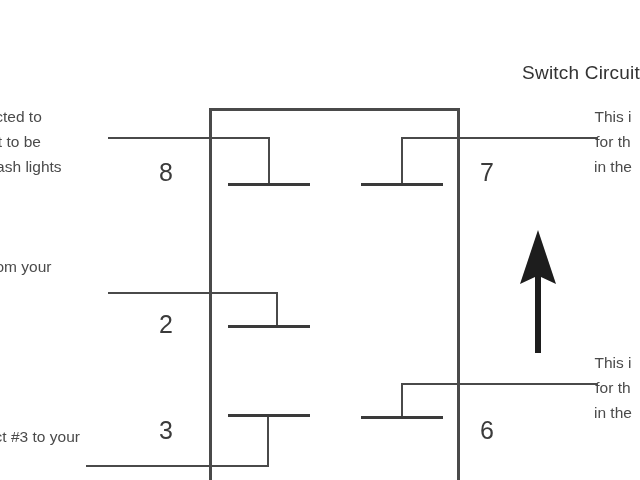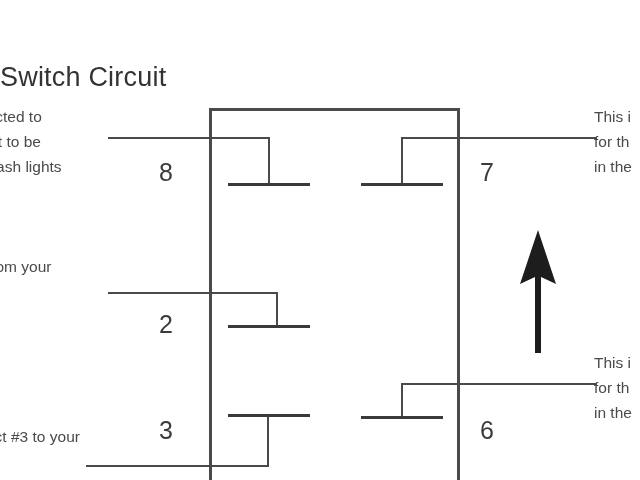--- a/index.html
+++ b/index.html
@@ -15,37 +15,37 @@
     overflow: hidden;
     font-family: "Liberation Sans", sans-serif;
   }
 
   
   #title {
     position: absolute;
     left: 0;
     top: 62px;
     width: 640px;
-    text-align: left;
-    font-size: 27px;
+    text-align: right;
+    font-size: 19px;
     color: #333333;
     letter-spacing: 0.2px;
     white-space: nowrap;
   }
 
   
   .note {
     position: absolute;
     font-size: 15.5px;
     line-height: 25px;
     color: #4a4a4a;
     white-space: nowrap;
   }
   .note.left  { text-align: left; }
-  .note.right { text-align: left; }
+  .note.right { text-align: center; }
 
   
   .term-num {
     position: absolute;
     font-size: 25px;
     color: #3b3b3b;
     white-space: nowrap;
   }
 
   

